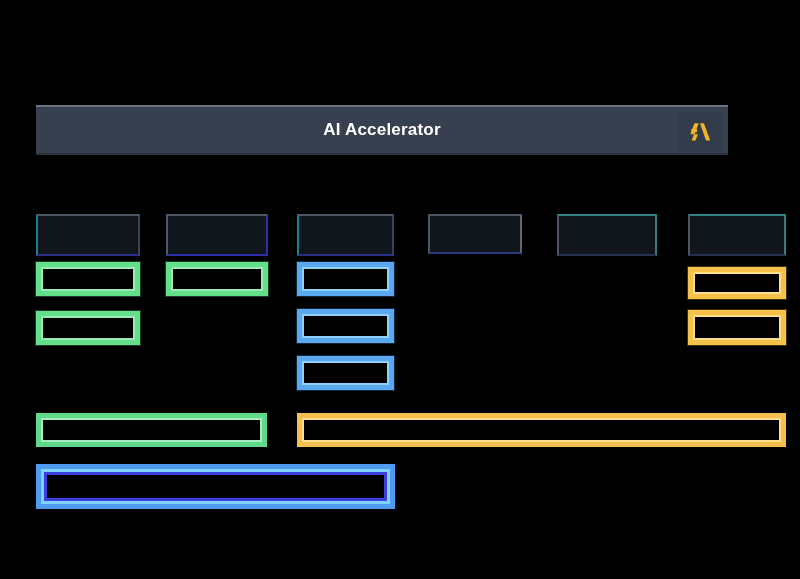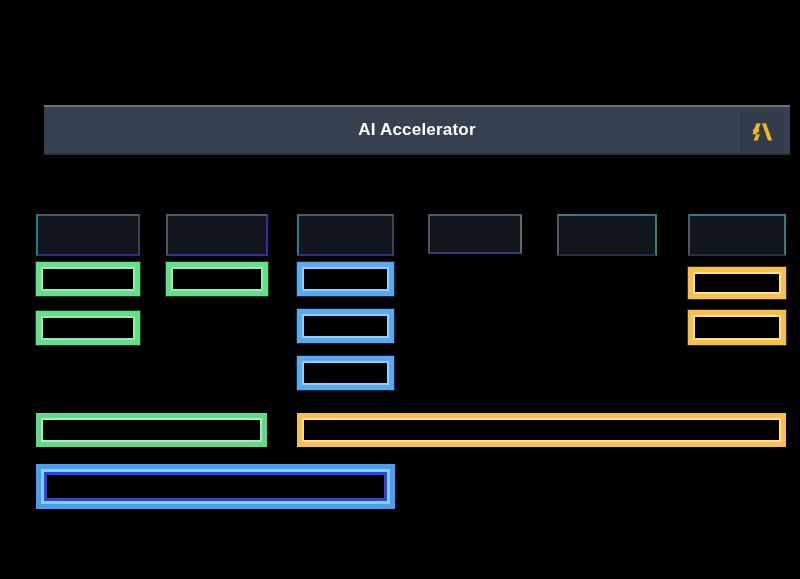--- a/index.html
+++ b/index.html
@@ -15,30 +15,29 @@
     font-family: "Liberation Sans", sans-serif;
     position: relative;
     background: #000000;
   }
 
   
   .app-header {
     position: absolute;
     left: 36px;
     top: 105px;
-    width: 746px;
+    width: 692px;
     height: 50px;
     background: #36404e;
     border-top: 2px solid #6b7280;
     border-bottom: 2px solid #2b333f;
     box-sizing: border-box;
     display: flex;
     align-items: center;
     justify-content: center;
-    margin-left: 8px;
   }
   .app-title {
     color: #ffffff;
     font-size: 17px;
     font-weight: bold;
     letter-spacing: 0.2px;
     white-space: nowrap;
   }
   .brand-logo {
     position: absolute;

